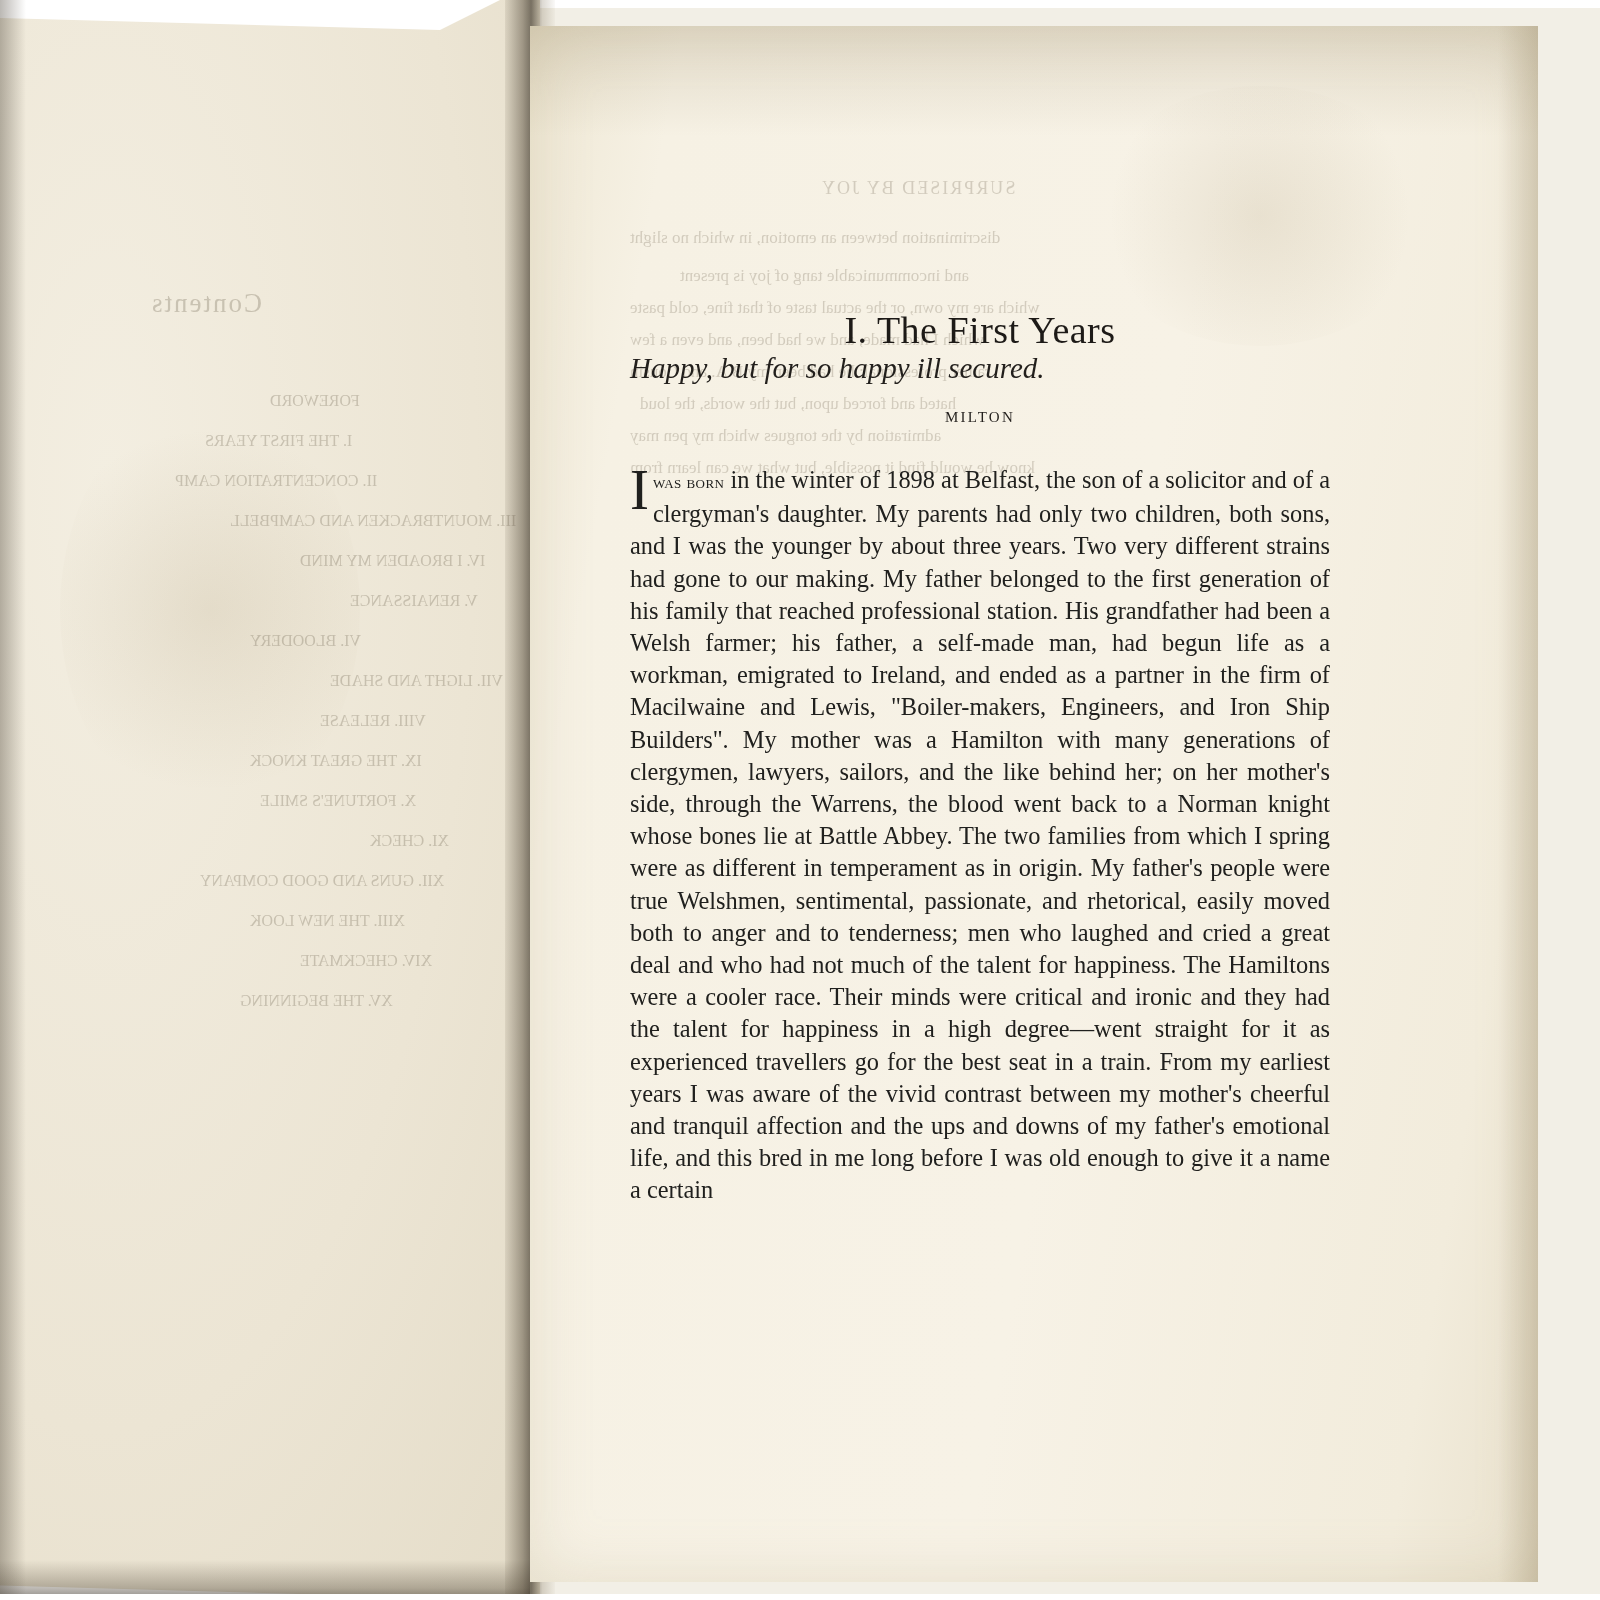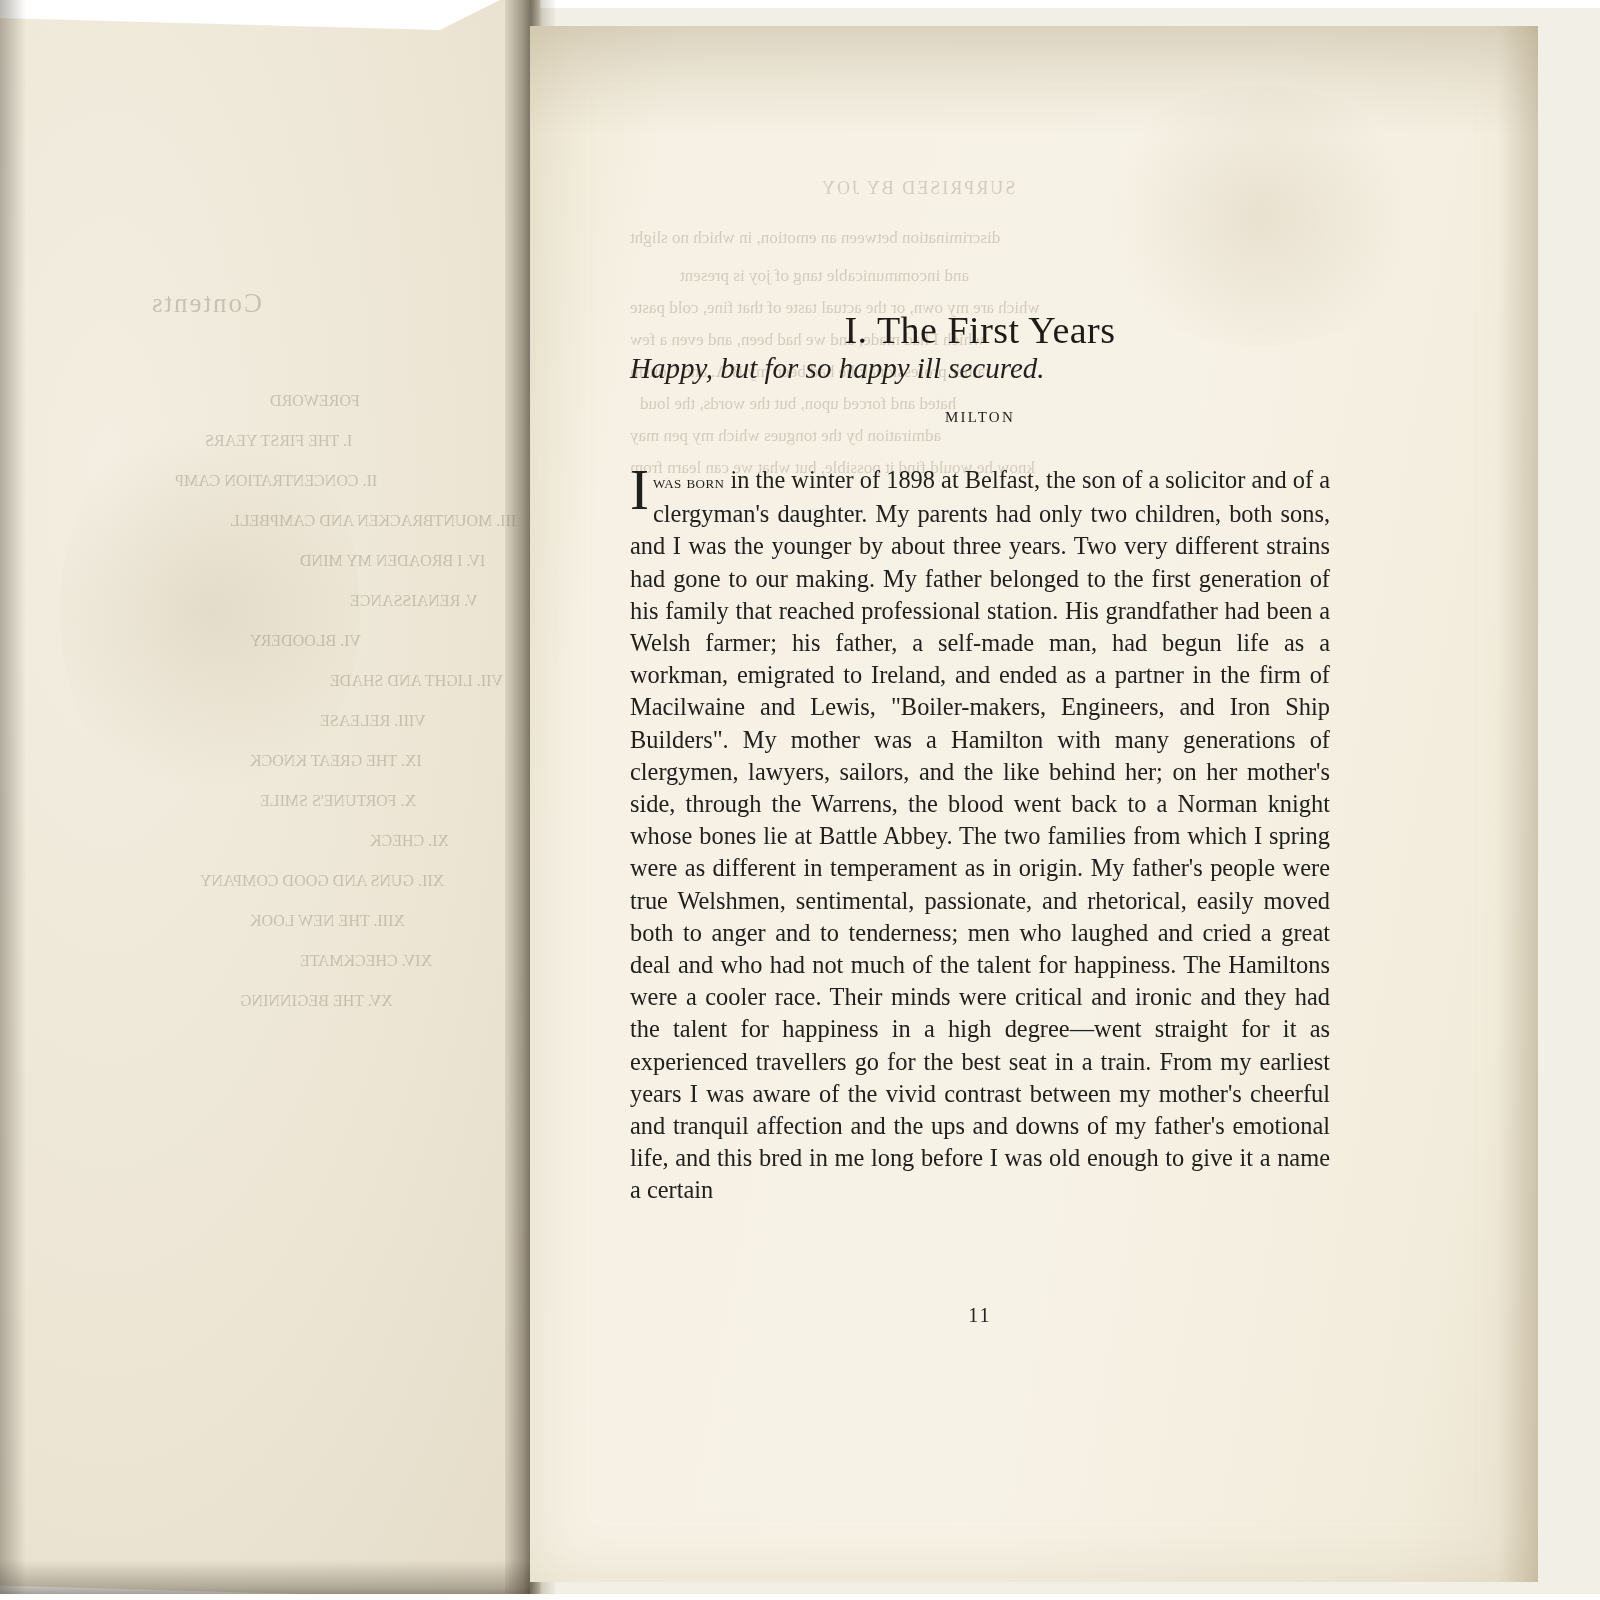--- a/index.html
+++ b/index.html
@@ -251,17 +251,16 @@
     <div class="ghost-r" style="left:100px;top:432px;">know he would find it possible, but what we can learn from</div>
 
     <div id="textblock">
       <h1 id="chapter-title">I. The First Years</h1>
       <div id="epigraph">Happy, but for so happy ill secured.</div>
       <div id="epigraph-attr">MILTON</div>
 
       <div id="body-text"><span class="dropcap">I</span><span class="smallcaps">was born</span><span> in the winter of 1898 at Belfast, the son of a solicitor and of a clergyman's daughter. My parents had only two children, both sons, and I was the younger by about three years. Two very different strains had gone to our making. My father belonged to the first generation of his family that reached professional station. His grandfather had been a Welsh farmer; his father, a self-made man, had begun life as a workman, emigrated to Ireland, and ended as a partner in the firm of Macilwaine and Lewis, "Boiler-makers, Engineers, and Iron Ship Builders". My mother was a Hamilton with many generations of clergymen, lawyers, sailors, and the like behind her; on her mother's side, through the Warrens, the blood went back to a Norman knight whose bones lie at Battle Abbey. The two families from which I spring were as different in temperament as in origin. My father's people were true Welshmen, sentimental, passionate, and rhetorical, easily moved both to anger and to tenderness; men who laughed and cried a great deal and who had not much of the talent for happiness. The Hamiltons were a cooler race. Their minds were critical and ironic and they had the talent for happiness in a high degree—went straight for it as experienced travellers go for the best seat in a train. From my earliest years I was aware of the vivid contrast between my mother's cheerful and tranquil affection and the ups and downs of my father's emotional life, and this bred in me long before I was old enough to give it a name a certain</span></div>
     </div>
 
-    <div id="folio">11</div>
   </div>
 
   <div class="photo-mask-bottom"></div>
 </div>
 
 </body></html>

